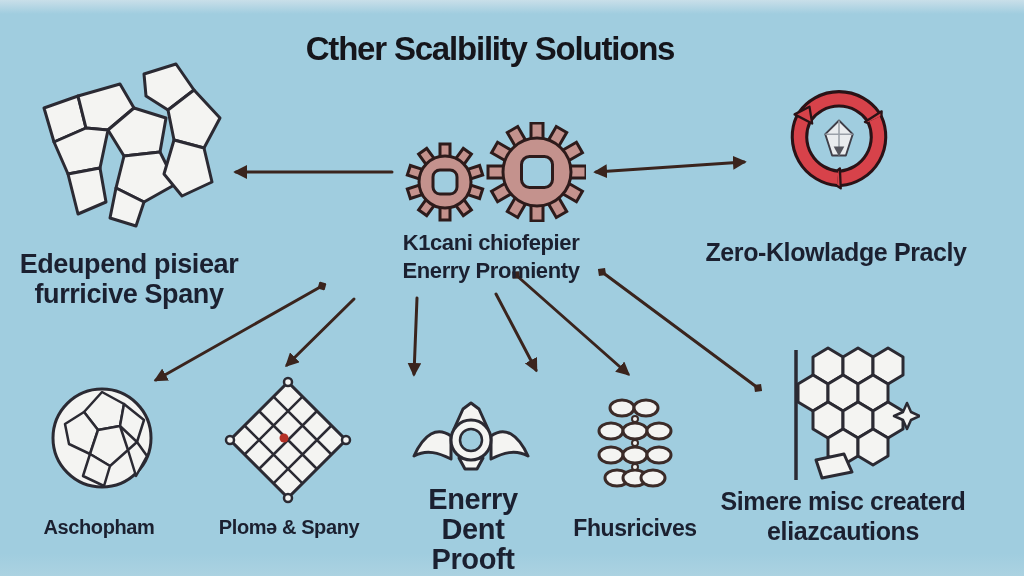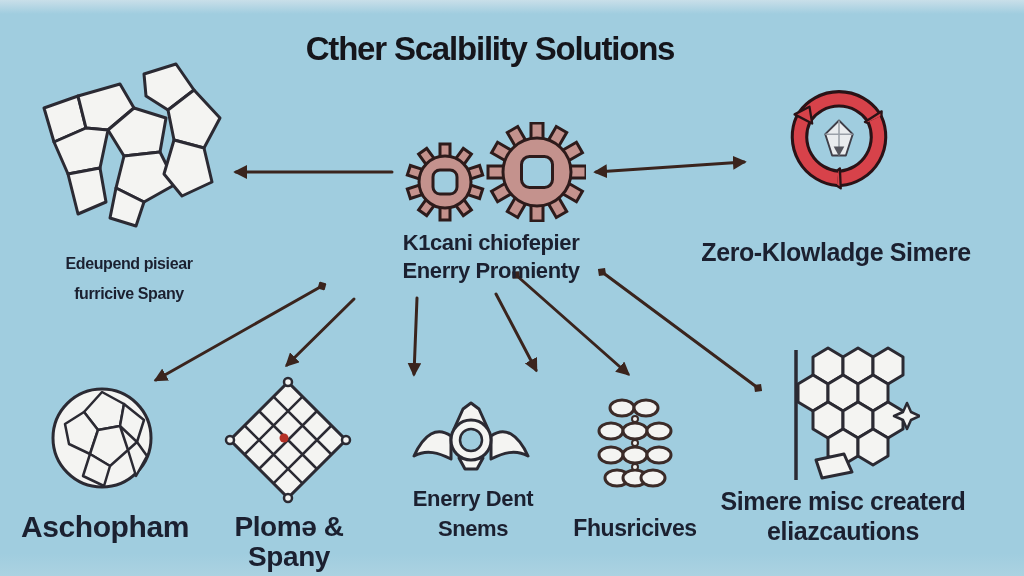--- a/index.html
+++ b/index.html
@@ -195,45 +195,45 @@
       <polygon points="42,70 57,79 57,97 42,106 27,97 27,79"></polygon>
       <polygon points="72,70 87,79 87,97 72,106 57,97 57,79"></polygon>
       <polygon points="102,70 117,79 117,97 102,106 87,97 87,79"></polygon>
       <polygon points="57,97 72,106 72,124 57,133 42,124 42,106"></polygon>
       <polygon points="87,97 102,106 102,124 87,133 72,124 72,106"></polygon>
       <polygon points="30,128 58,122 66,140 36,146"></polygon>
       <polygon points="121,71 125,80 134,84 125,88 121,97 117,88 108,84 117,80" stroke-width="2.5"></polygon>
     </g>
   </svg>
 
-  <div class="lbl" style="left:9px;top:249px;width:240px;font-size:16px;">
+  <div class="lbl" style="left:9px;top:249px;width:240px;font-size:27px;">
     <span class="ln">Edeupend pisiear</span>
     <span class="ln">furricive Spany</span>
   </div>
 
   <div class="lbl" style="left:368px;top:229px;width:246px;font-size:22px;line-height:28px;text-align:center;">
     <span class="ln">K1cani chiofepier</span>
     <span class="ln">Enerry Promienty</span>
   </div>
 
   <div class="lbl" style="left:686px;top:237px;width:300px;font-size:25px;">
-    <span class="ln">Zero-Klowladge Simere</span>
-  </div>
-
-  <div class="lbl" style="left:9px;top:512px;width:180px;font-size:30px;text-align:right;">
+    <span class="ln">Zero-Klowladge Pracly</span>
+  </div>
+
+  <div class="lbl" style="left:9px;top:512px;width:180px;font-size:20px;">
     <span class="ln">Aschopham</span>
   </div>
 
-  <div class="lbl" style="left:199px;top:512px;width:180px;font-size:28px;">
+  <div class="lbl" style="left:199px;top:512px;width:180px;font-size:20px;">
     <span class="ln">Plomə &amp; Spany</span>
   </div>
 
-  <div class="lbl" style="left:398px;top:484px;width:150px;font-size:22px;">
+  <div class="lbl" style="left:398px;top:484px;width:150px;font-size:29px;">
     <span class="ln">Enerry Dent</span>
-    <span class="ln">Snems</span>
+    <span class="ln">Prooft</span>
   </div>
 
   <div class="lbl" style="left:693px;top:486px;width:300px;font-size:25px;">
     <span class="ln">Simere misc createrd</span>
     <span class="ln">eliazcautions</span>
   </div>
 
   <div class="lbl" style="left:545px;top:513px;width:180px;font-size:23px;">
     <span class="ln">Fhusricives</span>
   </div>

